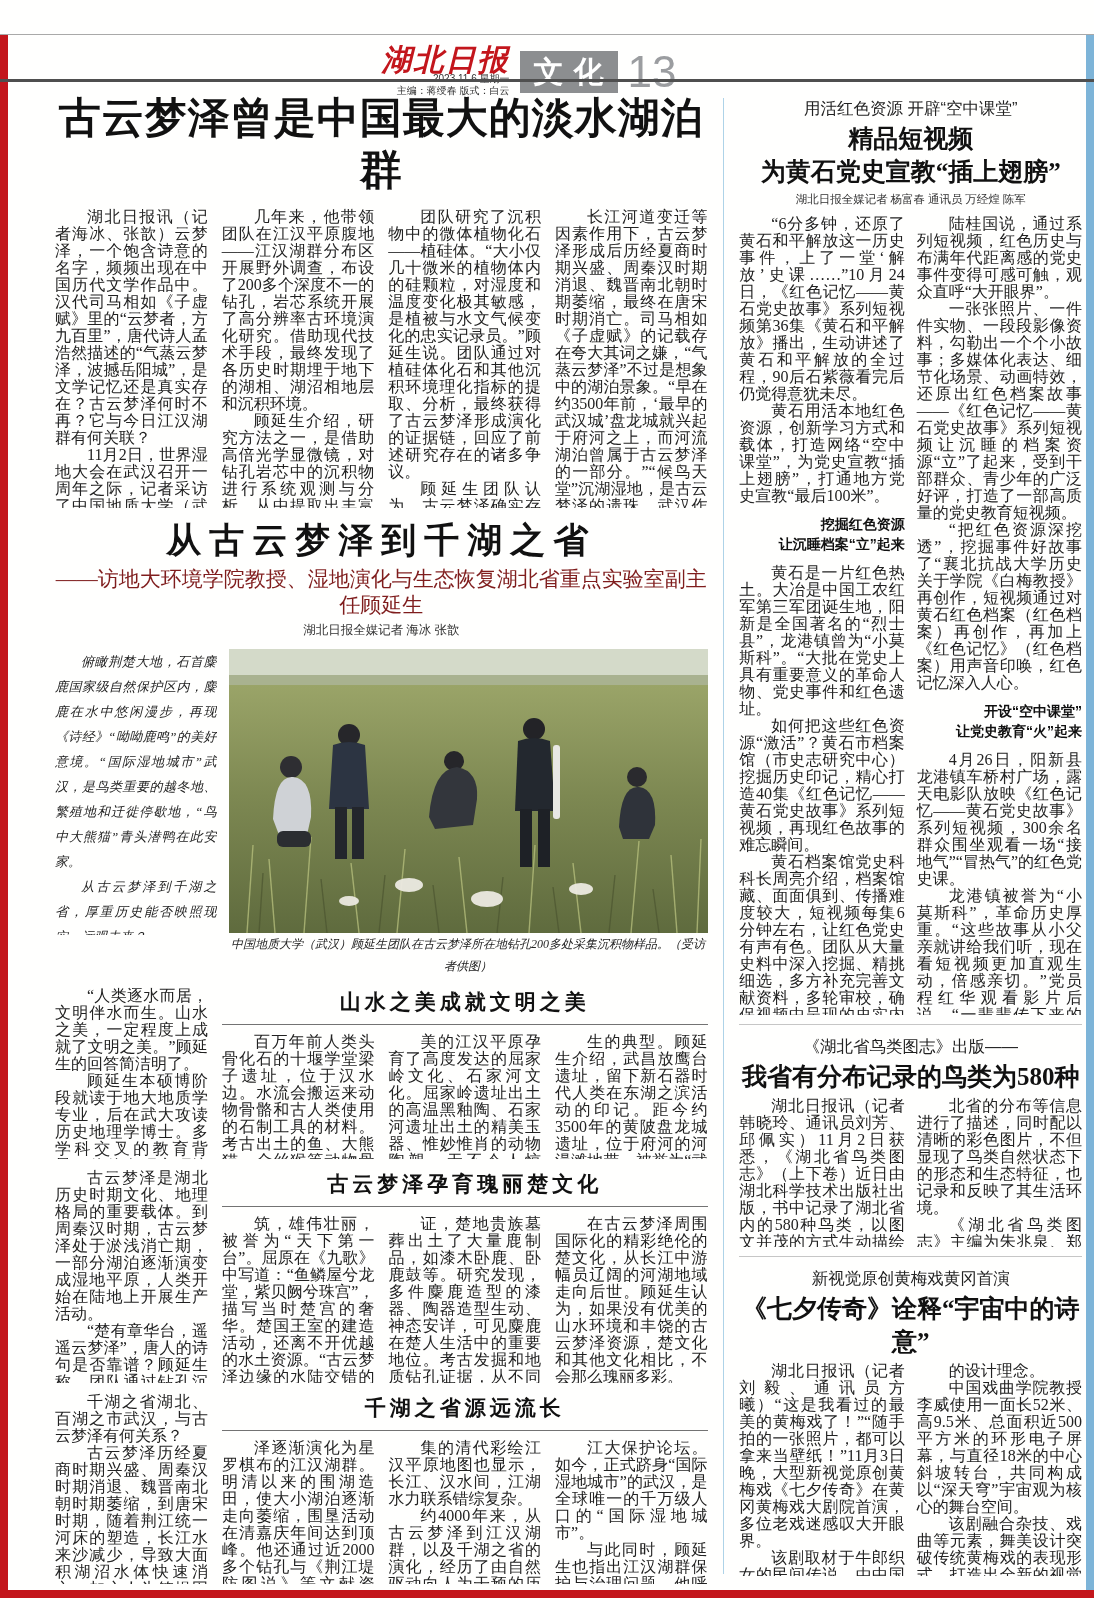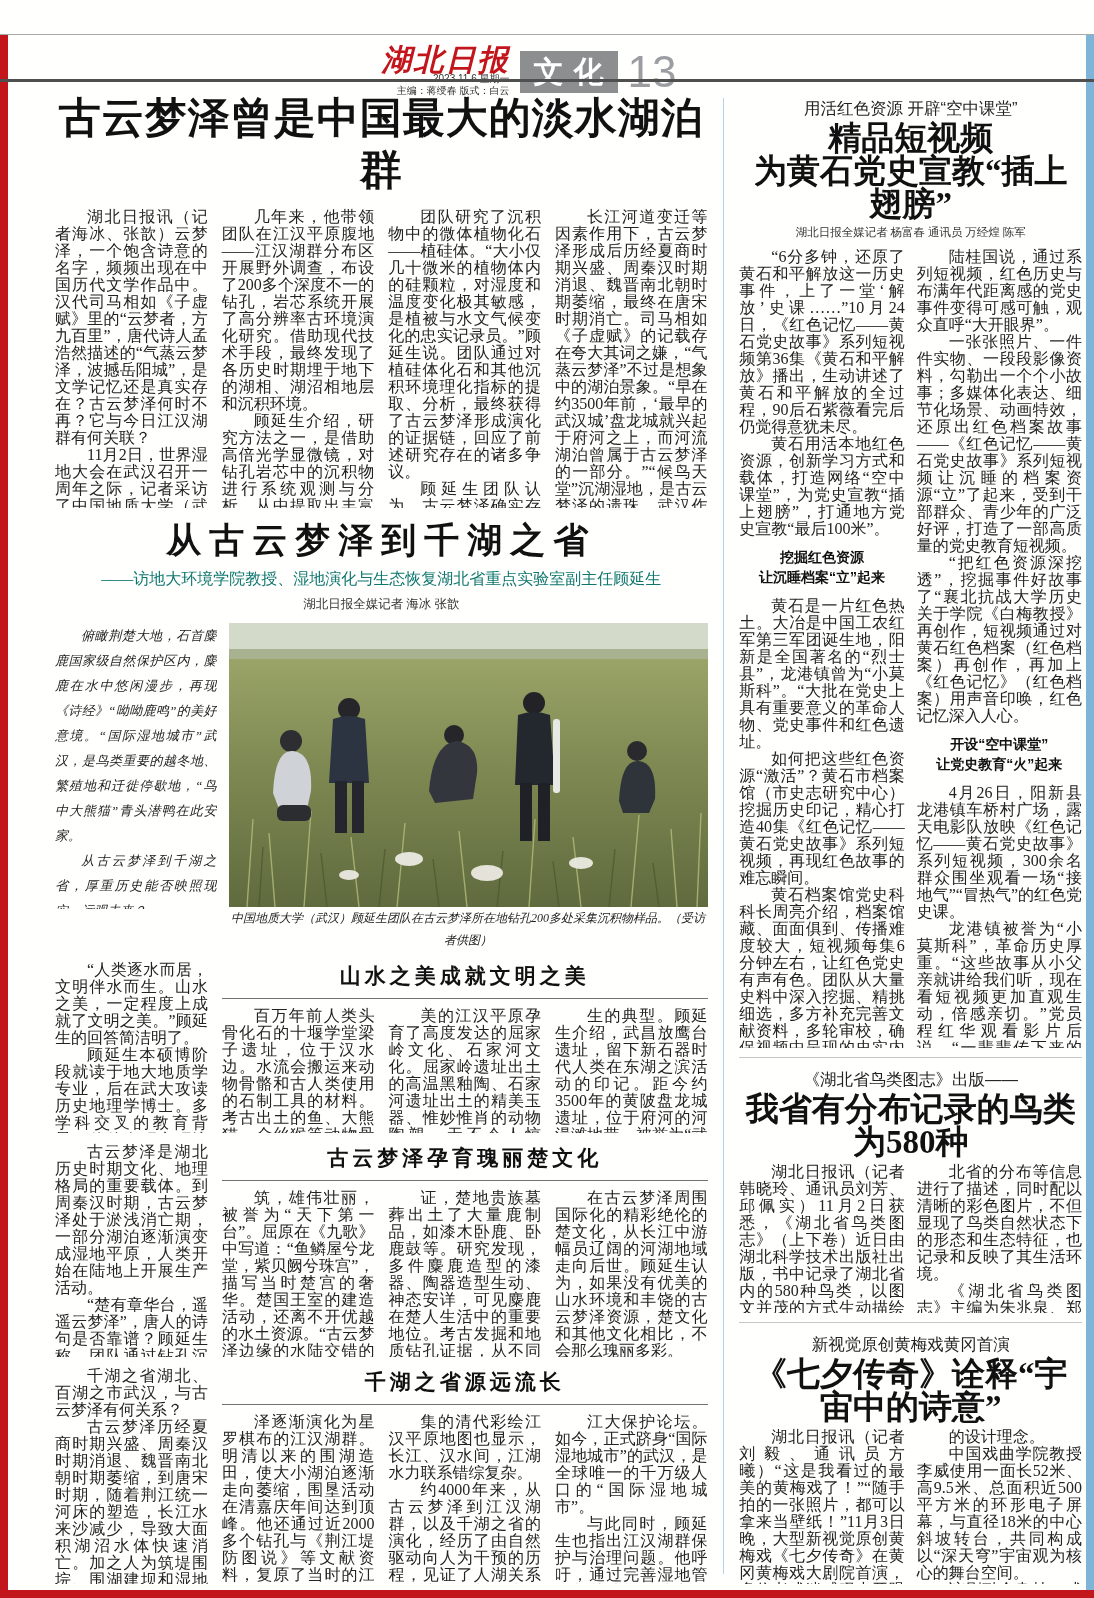--- a/index.html
+++ b/index.html
@@ -33,46 +33,46 @@
   .bracket{position:absolute;width:38px;height:14px;border-color:#aed3e8;border-style:solid;}
   .bracket.bl{left:0;top:12px;border-width:0 0 3px 3px;}
   .bracket.br{right:0;top:12px;border-width:3px 3px 0 0;}
   .main-title{margin:0 0 12px 0;text-align:center;font-family:"Liberation Sans","DejaVu Sans",sans-serif;
         font-weight:900;font-size:42px;line-height:52px;letter-spacing:1px;color:#111;}
   .cols4{display:flex;gap:14px;height:300px;overflow:hidden;margin-bottom:10px;}
   .mcol{flex:1;min-width:0;}
   .para-box p{margin:0;text-indent:2em;font-size:16px;line-height:17px;text-align:justify;color:#222;}
   
   .feature-title{margin:8px 0 2px 0;text-align:center;font-weight:900;font-size:35px;line-height:46px;letter-spacing:8px;color:#111;}
-  .feature-sub{text-align:center;font-size:16px;line-height:26px;color:#0f766e;margin-bottom:4px;}
+  .feature-sub{text-align:center;font-size:21px;line-height:26px;color:#7f1d1d;margin-bottom:4px;}
   .feature-byline{text-align:center;font-size:12.5px;color:#333;margin-bottom:10px;}
   .feature-top{display:flex;gap:12px;}
   .intro{width:166px;height:286px;overflow:hidden;}
   .intro p{margin:0;text-indent:2em;font-style:italic;font-size:13px;line-height:25px;text-align:justify;color:#222;}
   .photo-fig{margin:0;width:479px;}
   .photo-svg{display:block;width:479px;height:284px;background:#7d8852;}
   .photo-caption{font-size:12px;line-height:22px;text-align:center;color:#222;font-style:italic;}
   .fsec{display:flex;gap:14px;overflow:hidden;margin-top:10px;}
   .fsec.s0{height:172px;} .fsec.s1{height:214px;} .fsec.s2{height:236px;}
   .fcol-narrow{width:153px;flex:none;}
   .fgroup{flex:1;min-width:0;}
   .fheading{margin:2px 0 8px 0;text-align:center;font-weight:bold;font-size:21px;line-height:26px;
         letter-spacing:4px;border-bottom:1px solid #737373;padding-bottom:9px;color:#111;}
   .fgroup-cols{display:flex;gap:14px;overflow:hidden;}
   .fgroup-cols>.fcol{flex:1;min-width:0;}
   
   .r-kicker{text-align:center;font-family:"Liberation Sans",sans-serif;font-size:16.5px;line-height:24px;color:#222;margin-top:4px;}
-  .r-title{margin:2px 0 4px 0;text-align:center;font-weight:900;font-size:33px;line-height:33px;color:#111;}
+  .r-title{margin:2px 0 4px 0;text-align:center;font-weight:900;font-size:25px;line-height:33px;color:#111;}
   .r-byline{text-align:center;font-size:11.5px;color:#333;margin-bottom:8px;}
   .rcols{display:flex;gap:12px;overflow:hidden;}
   .rcols>.rcol{flex:1;min-width:0;}
   .a1-body{height:800px;}
   .a2-body{height:150px;}
   .a3-body{height:214px;}
-  .subhead{margin:10px 0;text-align:center;font-family:"Liberation Sans",sans-serif;
+  .subhead{margin:10px 0;text-align:right;font-family:"Liberation Sans",sans-serif;
         font-weight:bold;font-size:14px;line-height:20px;color:#111;}
   .art-sep{border:none;border-top:1px solid #c6c6c6;margin:9px 0;}
 </style>
 </head>
 <body>
 
 <div class="page">
   <div class="topline"></div>
   <div class="edge-left"></div>
   <div class="edge-right"></div>

